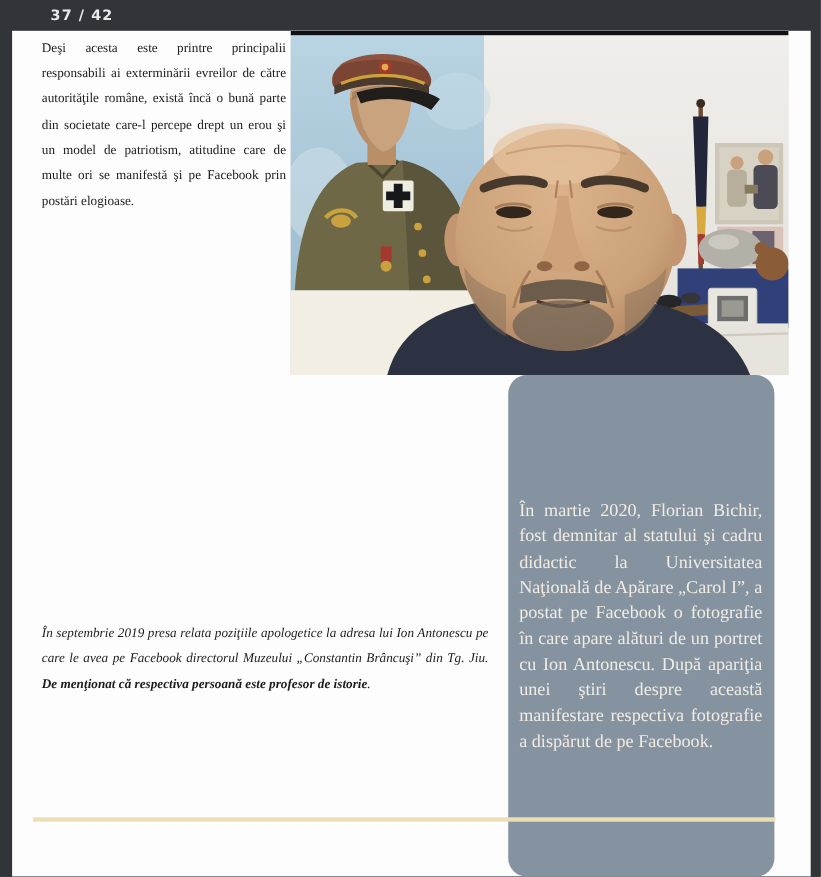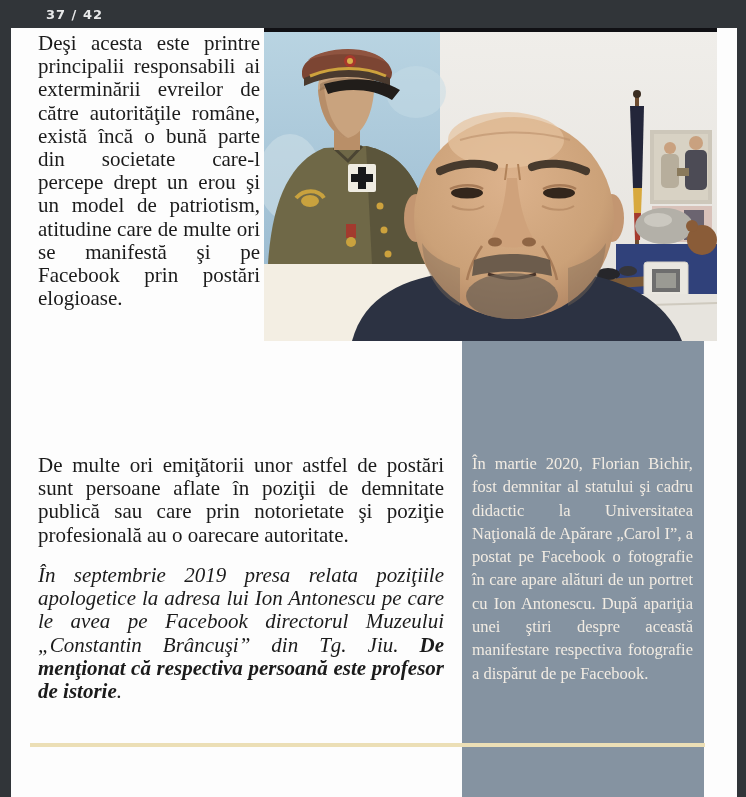--- a/index.html
+++ b/index.html
@@ -34,21 +34,21 @@
   .page {
     position: absolute;
     left: 11px; top: 28px;
     width: 726px; height: 769px;
     background: #fdfdfd;
   }
 
   .para {
     position: absolute;
     color: #1b1b1b;
-    font-size: 21px;
+    font-size: 12px;
     line-height: 23.2px;
     text-align: justify;
   }
   .para-1 { left: 27px; top: 4px;   width: 222px; }
   .para-2 { left: 27px; top: 426px; width: 406px; }
   .para-3 { left: 27px; top: 536px; width: 406px; font-style: italic; }
   .para-3 b { font-weight: bold; }
 
   .photo {
     position: absolute;
@@ -56,20 +56,21 @@
     width: 453px; height: 313px;
     overflow: hidden;
     background: #ecebe7;
   }
 
   .panel {
     position: absolute;
     left: 451px; top: 313px;
     width: 242px; height: 456px;
     background: #8593a1;
+    border-radius: 17px;
   }
   .panel-text {
     position: absolute;
     left: 10px; top: 111px;
     width: 221px;
     color: #f2ece3;
     font-size: 16.5px;
     line-height: 23.3px;
     text-align: justify;
   }
@@ -224,21 +225,20 @@
           <path d="M224,246 C244,252 252,252 272,246" stroke="#48342a" stroke-width="3" fill="none"></path>
           <ellipse cx="248" cy="268" rx="46" ry="23" fill="#6f6254" opacity="0.75"></ellipse>
           <path d="M158,215 C160,245 175,268 196,278 L196,240 C180,235 166,228 158,215 Z" fill="#7a6a58" opacity="0.4"></path>
           <path d="M342,215 C340,245 325,268 304,278 L304,240 C320,235 334,228 342,215 Z" fill="#7a6a58" opacity="0.4"></path>
         </g>
 
         <rect x="0" y="0" width="453" height="4" fill="#101014"></rect>
       </svg>
     </figure>
 
-    <div class="para para-2">De multe ori emiţătorii unor astfel de postări sunt persoane aflate în poziţii de demnitate publică sau care prin notorietate şi poziţie profesională au o oarecare autoritate.</div>
 
     <div class="para para-3"><span>În septembrie 2019 presa relata poziţiile apologetice la adresa lui Ion Antonescu pe care le avea pe Facebook directorul Muzeului „Constantin Brâncuşi” din Tg. Jiu. </span><b>De menţionat că respectiva persoană este profesor de istorie</b><span>.</span></div>
 
     <aside class="panel">
       <div class="panel-text">În martie 2020, Florian Bichir, fost demnitar al statului şi cadru didactic la Universitatea Naţională de Apărare „Carol I”, a postat pe Facebook o fotografie în care apare alături de un portret cu Ion Antonescu. După apariţia unei ştiri despre această manifestare respectiva fotografie a dispărut de pe Facebook.</div>
     </aside>
 
     <div class="divider"></div>
 
   </div>

